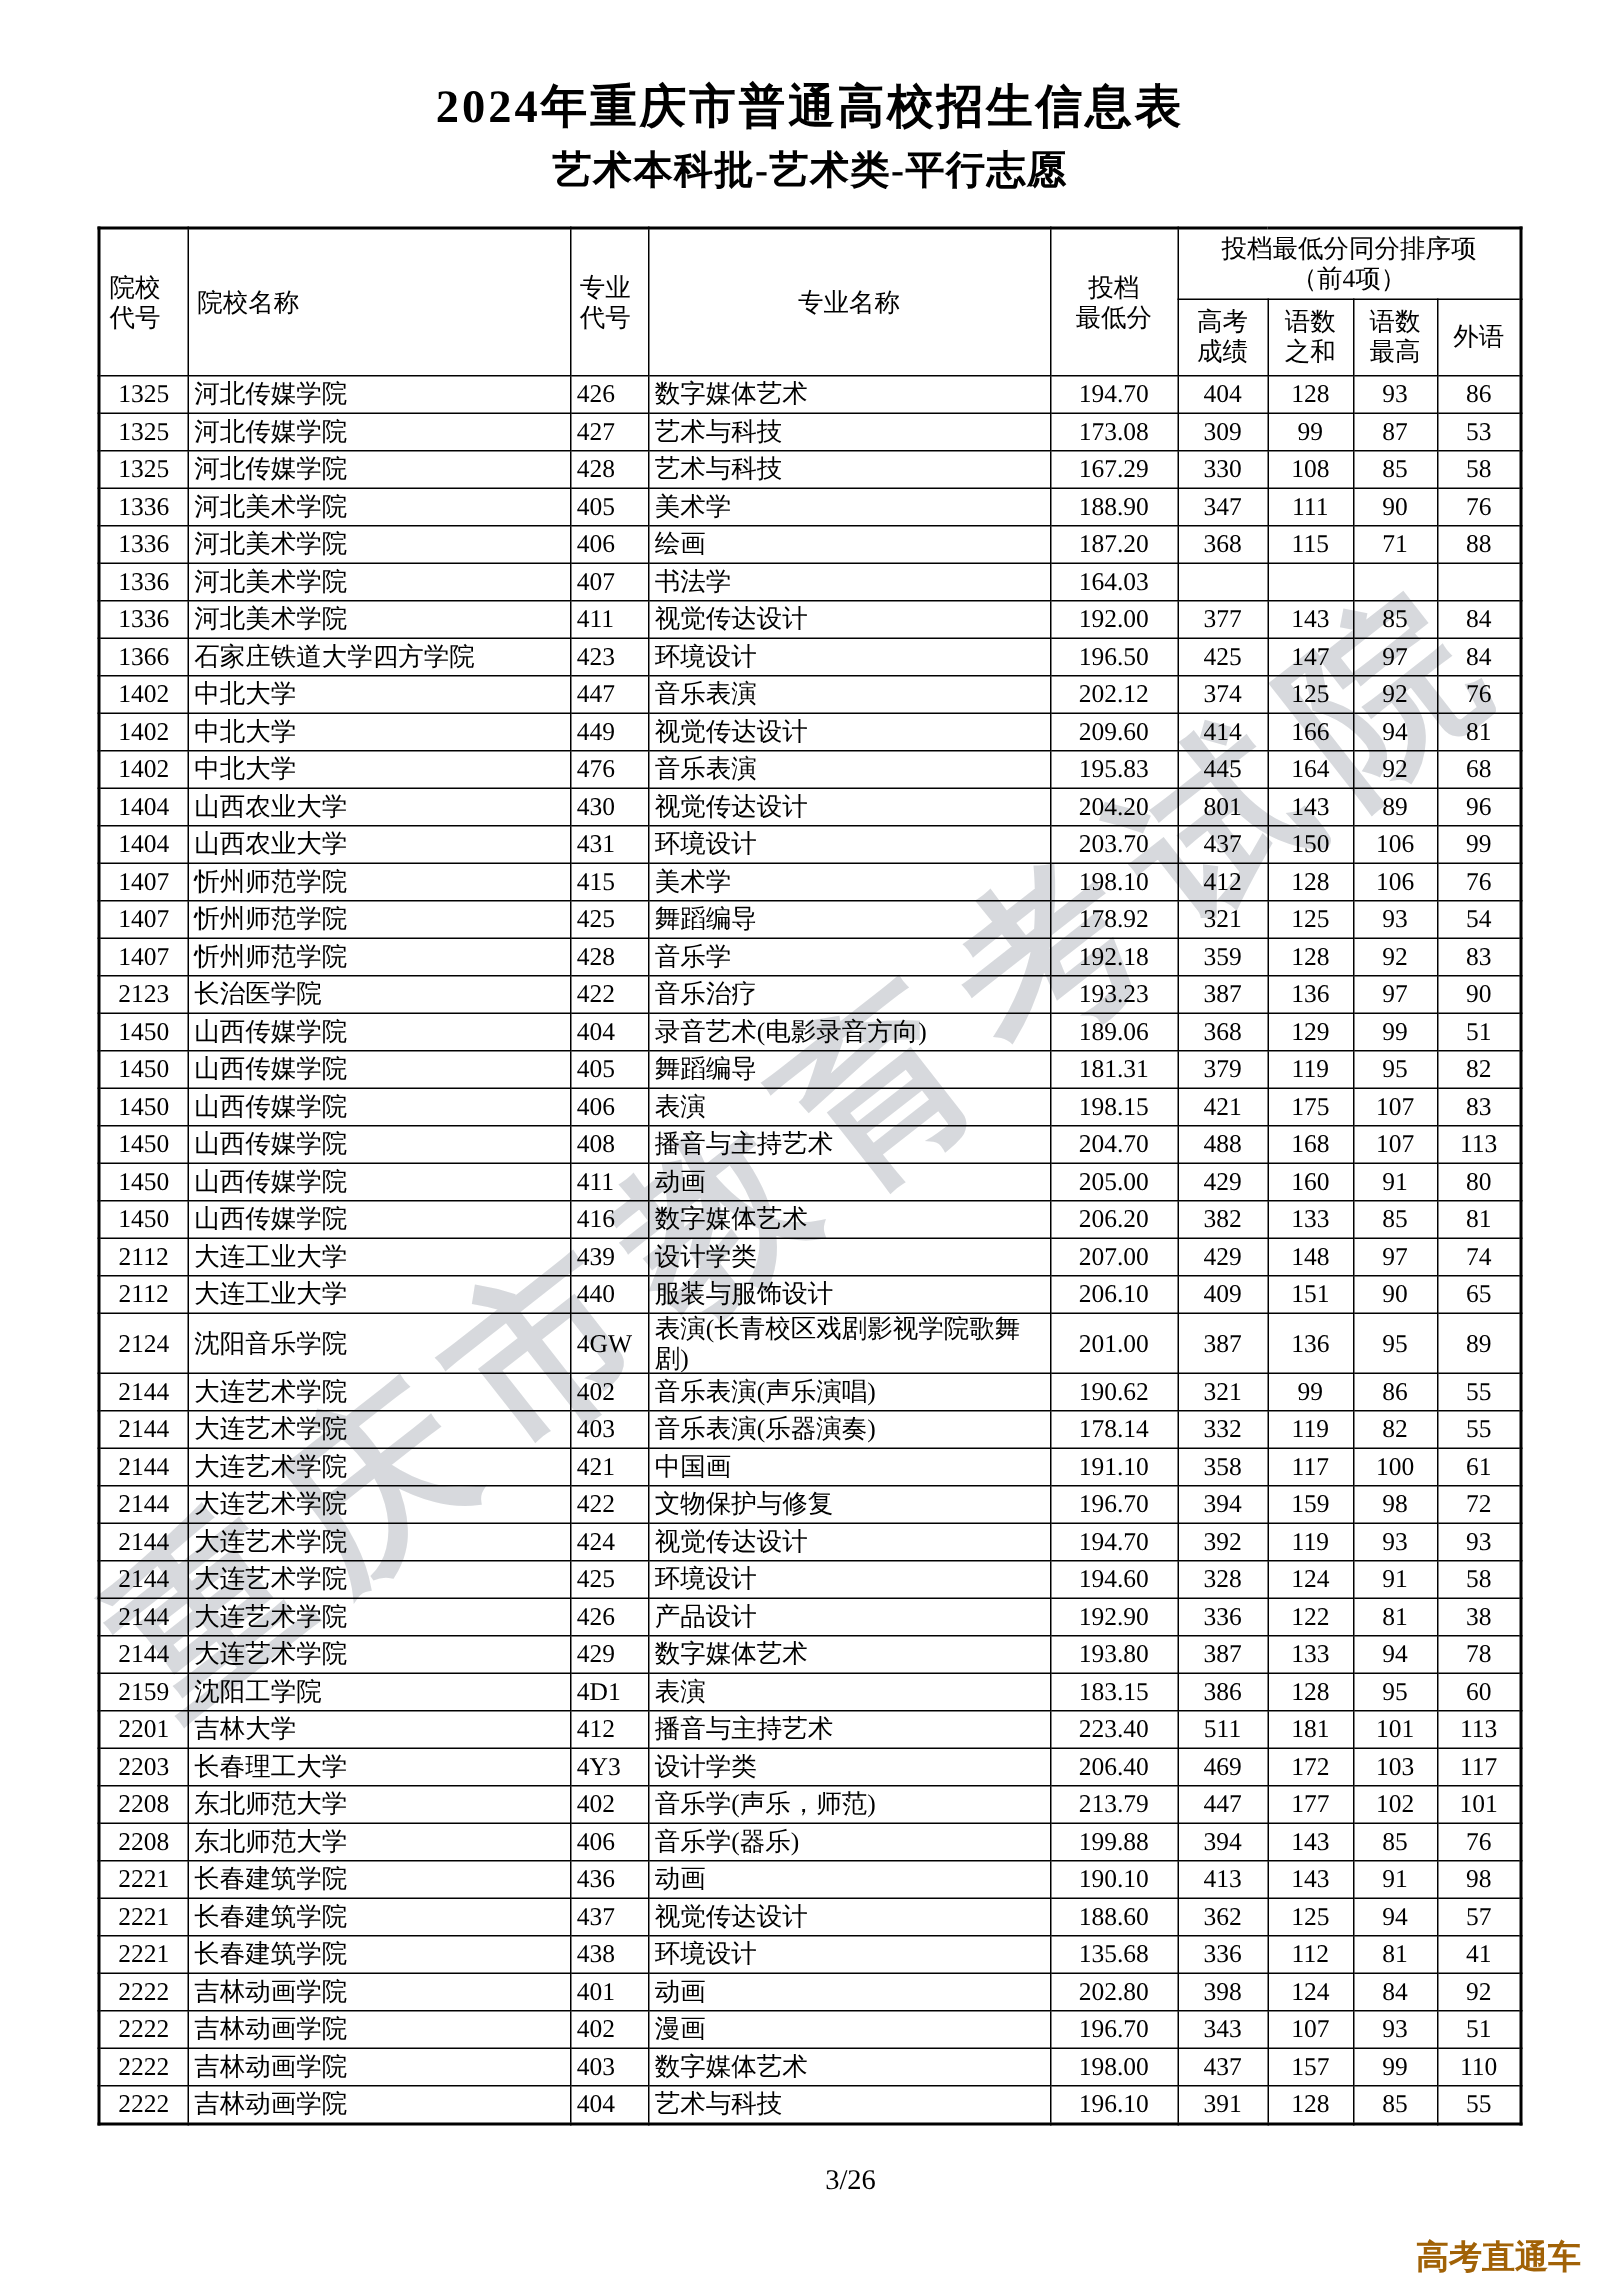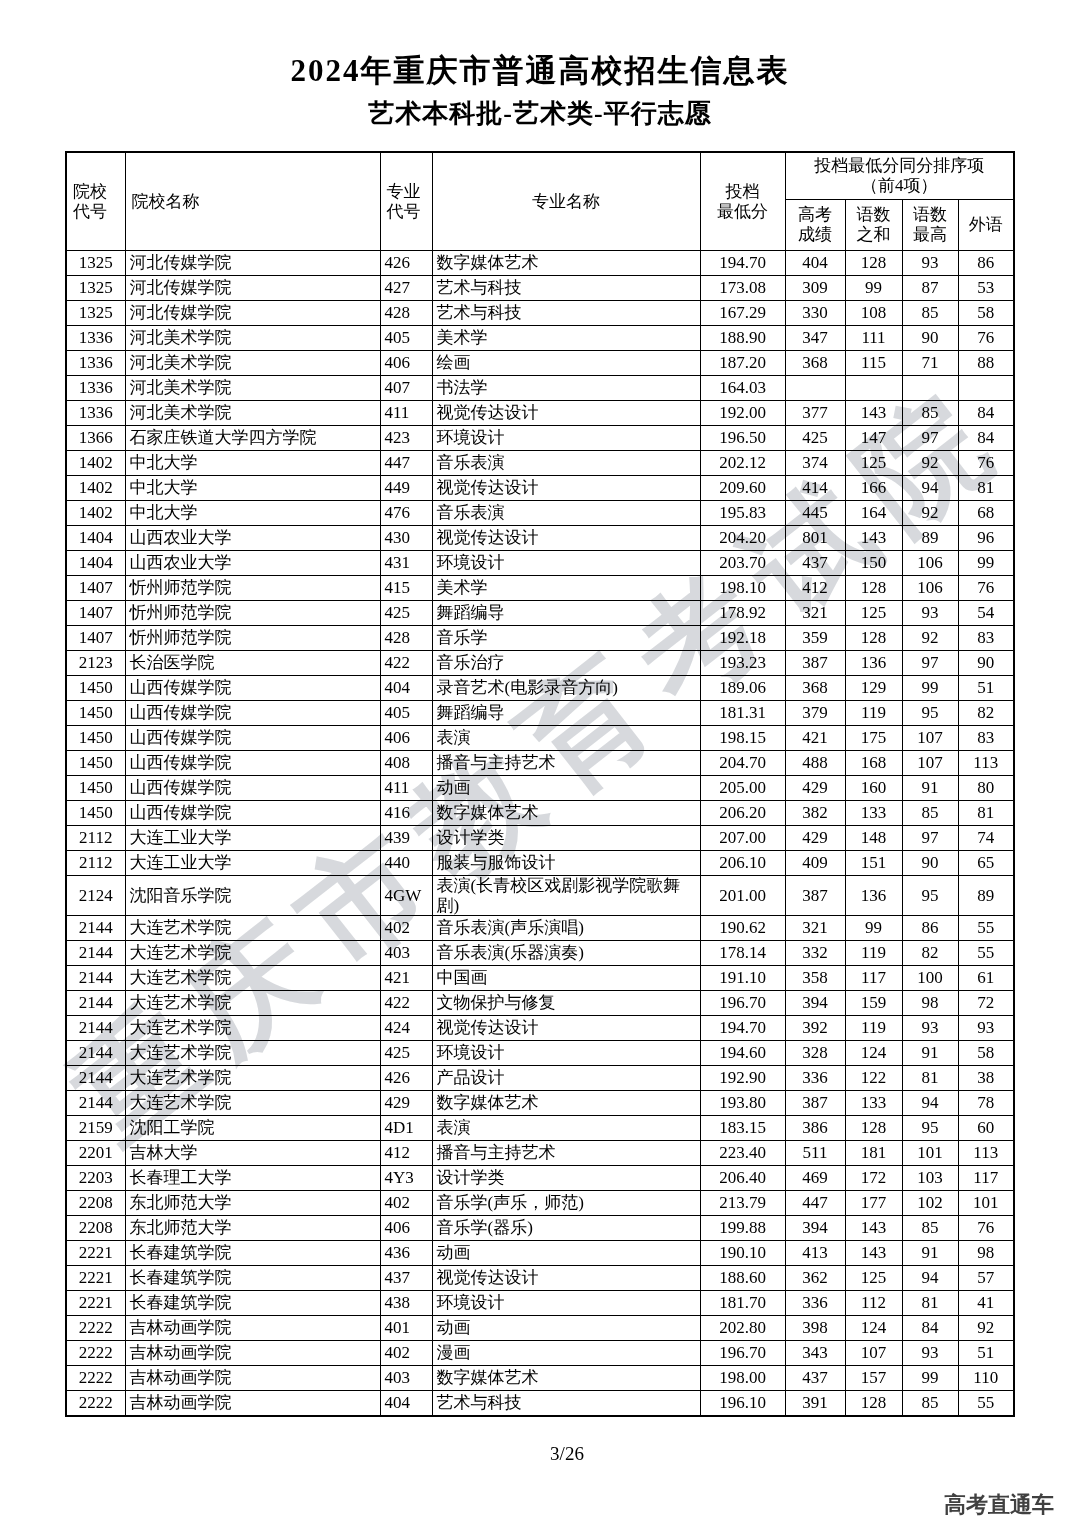--- a/index.html
+++ b/index.html
@@ -578,21 +578,21 @@
         <td class="c5">362</td>
         <td class="c6">125</td>
         <td class="c7">94</td>
         <td class="c8">57</td>
       </tr>
       <tr>
         <td class="c0">2221</td>
         <td class="c1">长春建筑学院</td>
         <td class="c2">438</td>
         <td class="c3">环境设计</td>
-        <td class="c4">181.70</td>
+        <td class="c4">135.68</td>
         <td class="c5">336</td>
         <td class="c6">112</td>
         <td class="c7">81</td>
         <td class="c8">41</td>
       </tr>
       <tr>
         <td class="c0">2222</td>
         <td class="c1">吉林动画学院</td>
         <td class="c2">401</td>
         <td class="c3">动画</td>
@@ -632,13 +632,13 @@
         <td class="c4">196.10</td>
         <td class="c5">391</td>
         <td class="c6">128</td>
         <td class="c7">85</td>
         <td class="c8">55</td>
       </tr>
     </tbody>
 </table>
 
 <div class="page-number">3/26</div>
-<div class="brand" style="color: #404040; font-family: Liberation Mono, monospace;">高考直通车</div>
+<div class="brand" style="color: #a16207; font-family: Liberation Mono, monospace;">高考直通车</div>
 
 </body></html>

